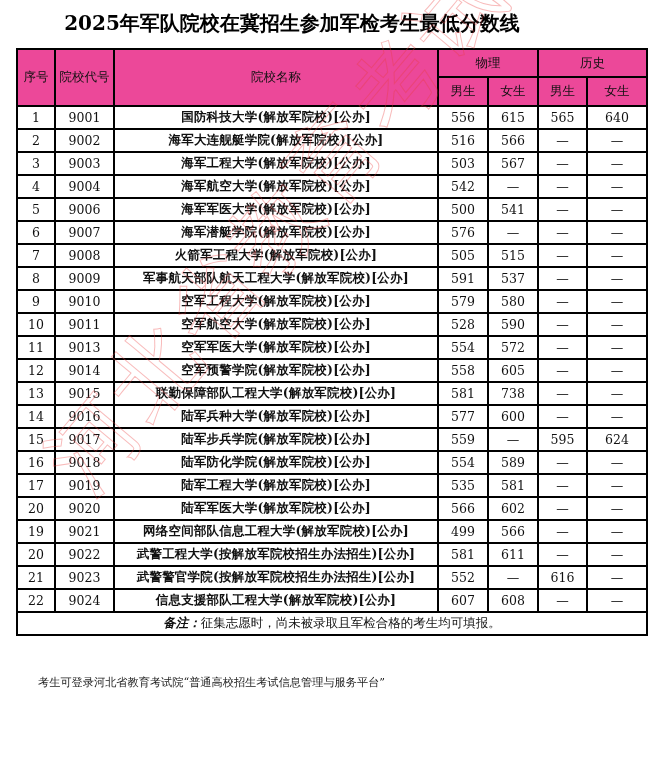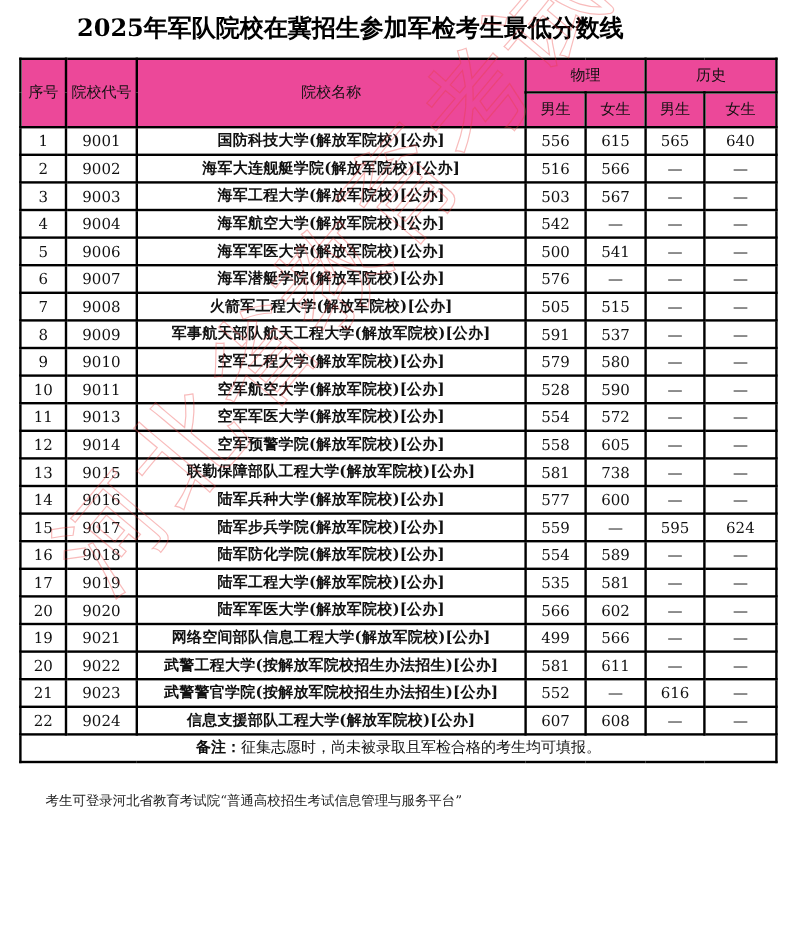--- a/index.html
+++ b/index.html
@@ -29,27 +29,27 @@
   th.top { height: 26px; }
   th.sub { height: 27px; }
   table.scores td {
     height: 21px; font-size: 12.5px; text-align: center;
     font-family: "DejaVu Serif", "Liberation Serif", serif;
   }
   td.name { text-align: left; padding-left: 2px; font-size: 12.5px; letter-spacing: 0.2px; font-weight: bold; }
   td.note {
     height: 33px; text-align: left; padding-left: 22px; font-size: 11.5px;
   }
-  .note-label { font-weight: bold; font-family: "DejaVu Sans", sans-serif; }
+  .note-label { font-weight: bold; font-family: "DejaVu Sans", sans-serif; font-style: italic; }
   .footer {
     position: absolute; left: 16px; top: 660px; width: 630px;
     font-size: 11.2px; line-height: 16px; color: #222;
   }
   .footer p { margin: 0; }
-  .footer .indent { text-indent: 22px; }
+  .footer .indent { text-indent: 22px; margin-top: 15px; }
   .watermark {
     position: absolute; left: 20px; top: 440px;
     transform: rotate(-50deg); transform-origin: left top;
     font-family: "DejaVu Serif", serif; font-size: 88px; letter-spacing: 6px;
     color: rgba(235, 60, 60, 0.22); pointer-events: none; white-space: nowrap;
     -webkit-text-stroke: 1px rgba(235,60,60,0.35);
     color: transparent;
   }
 </style>
 </head>

